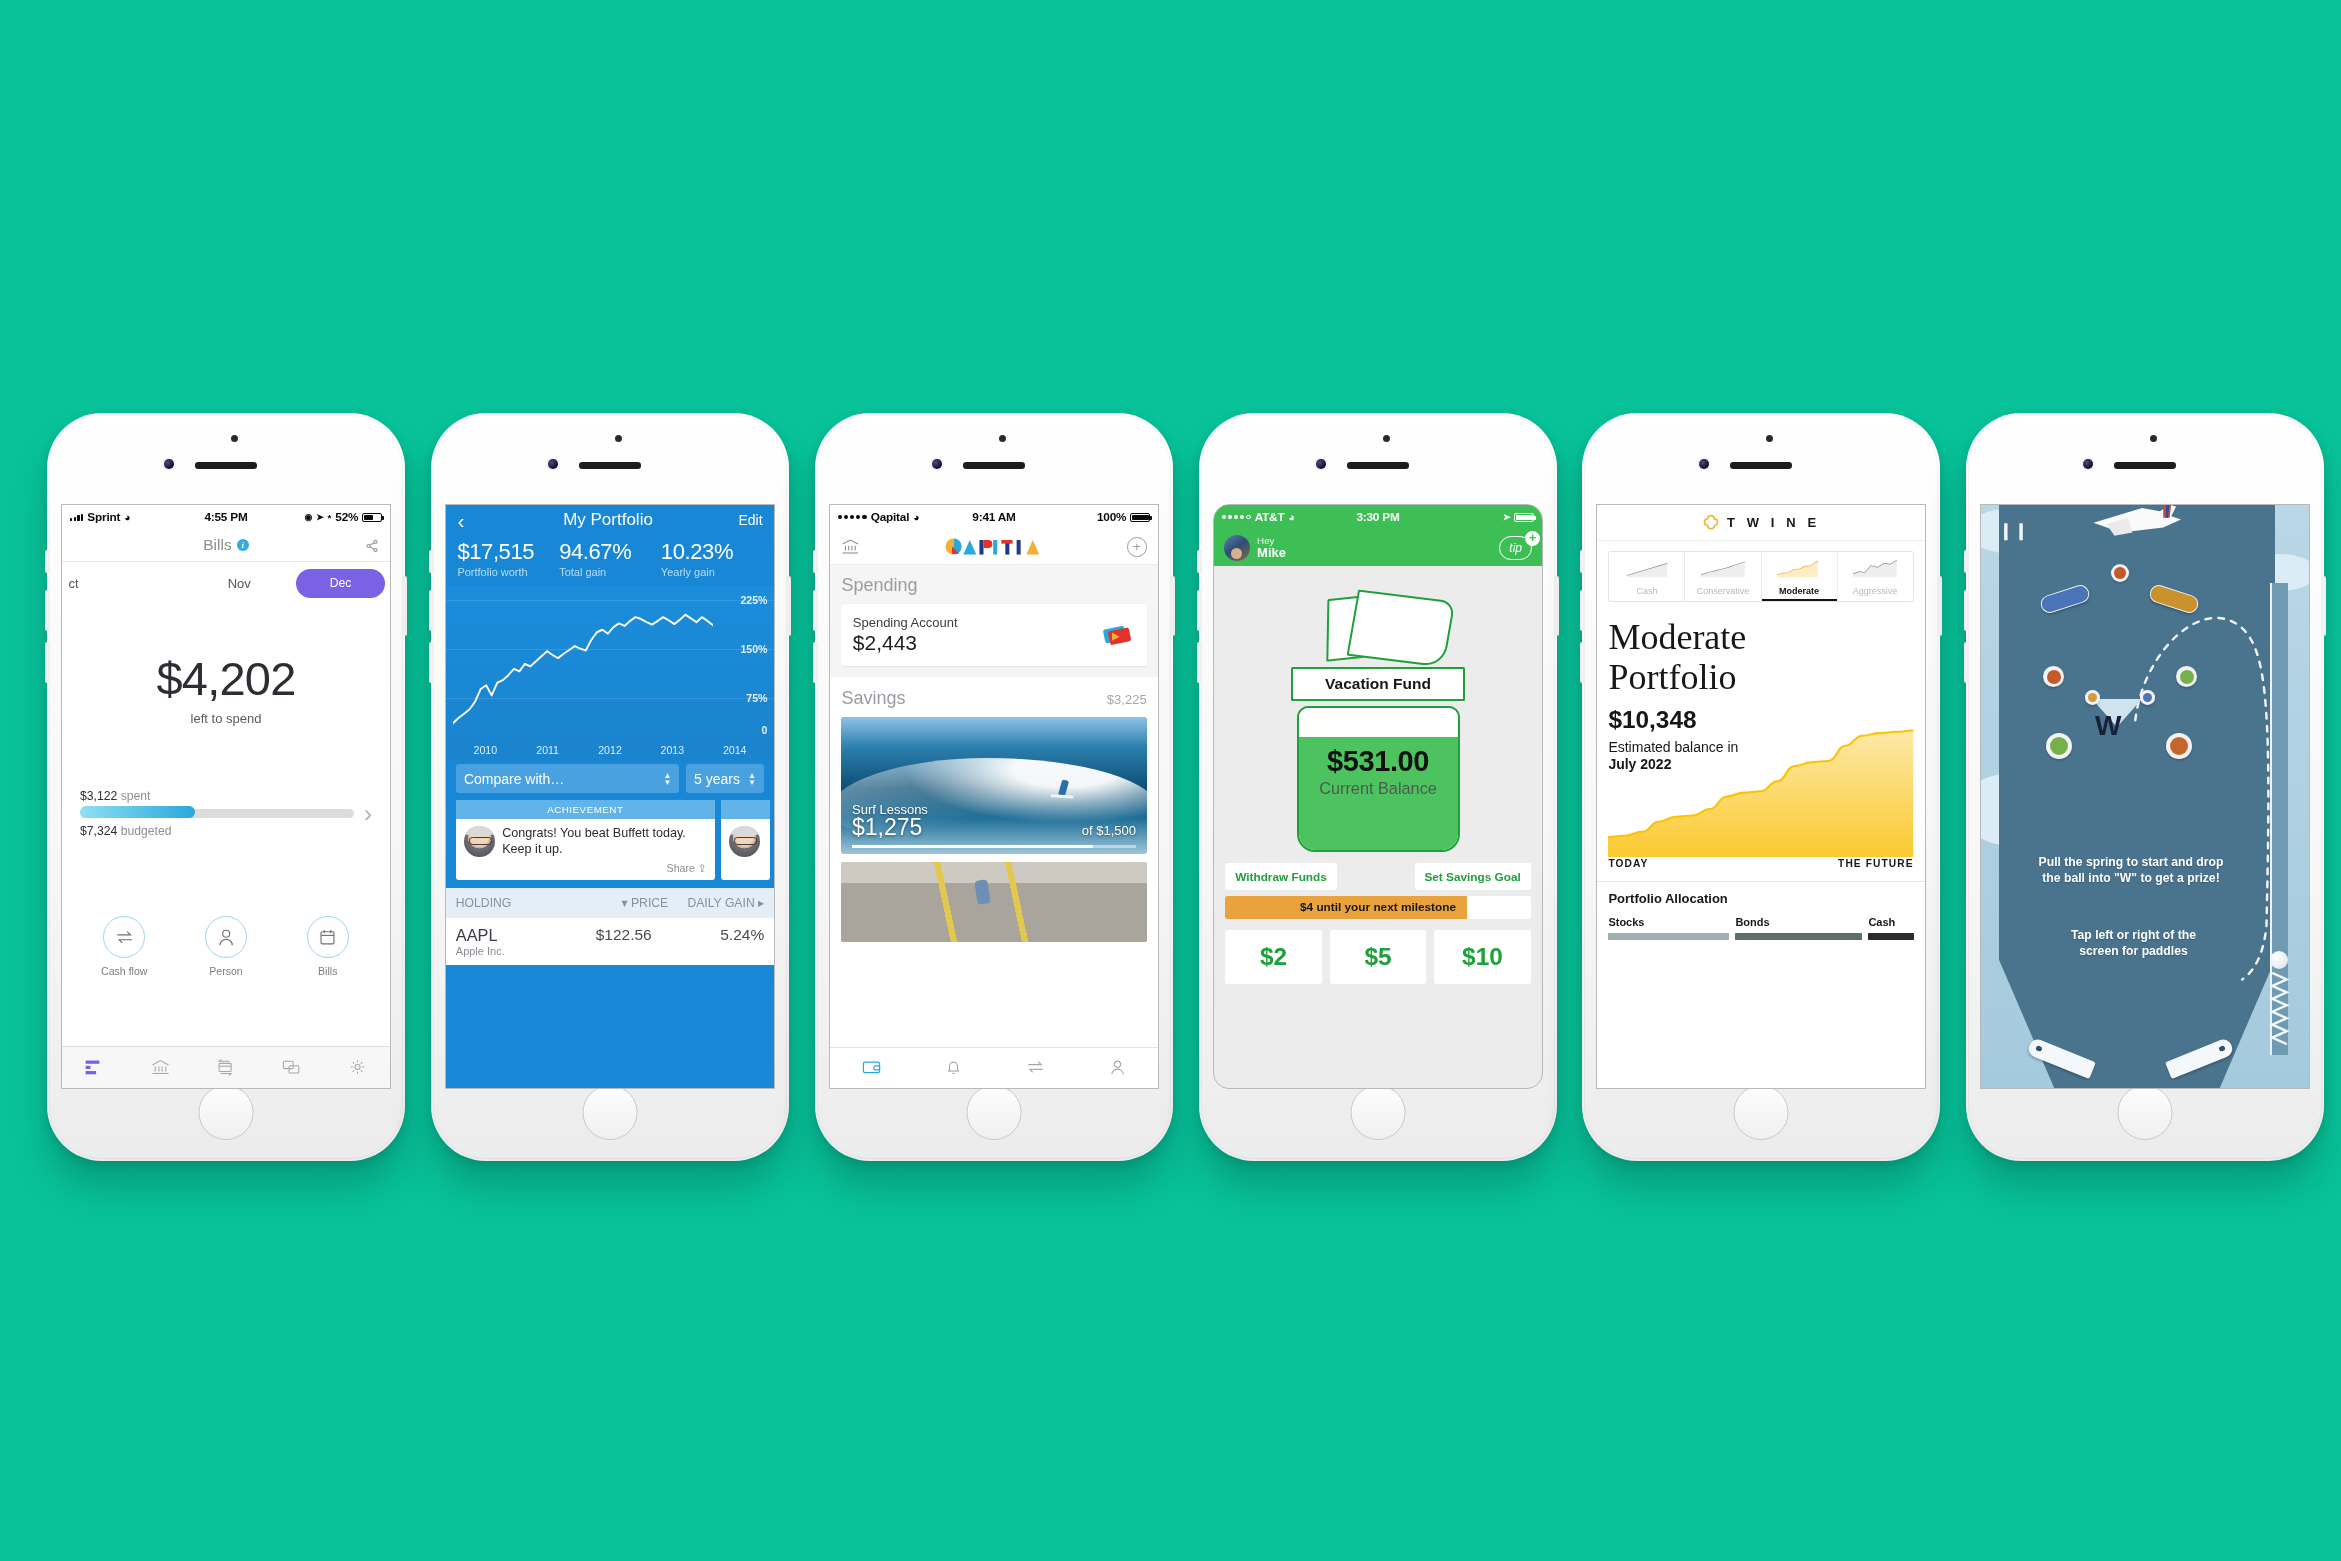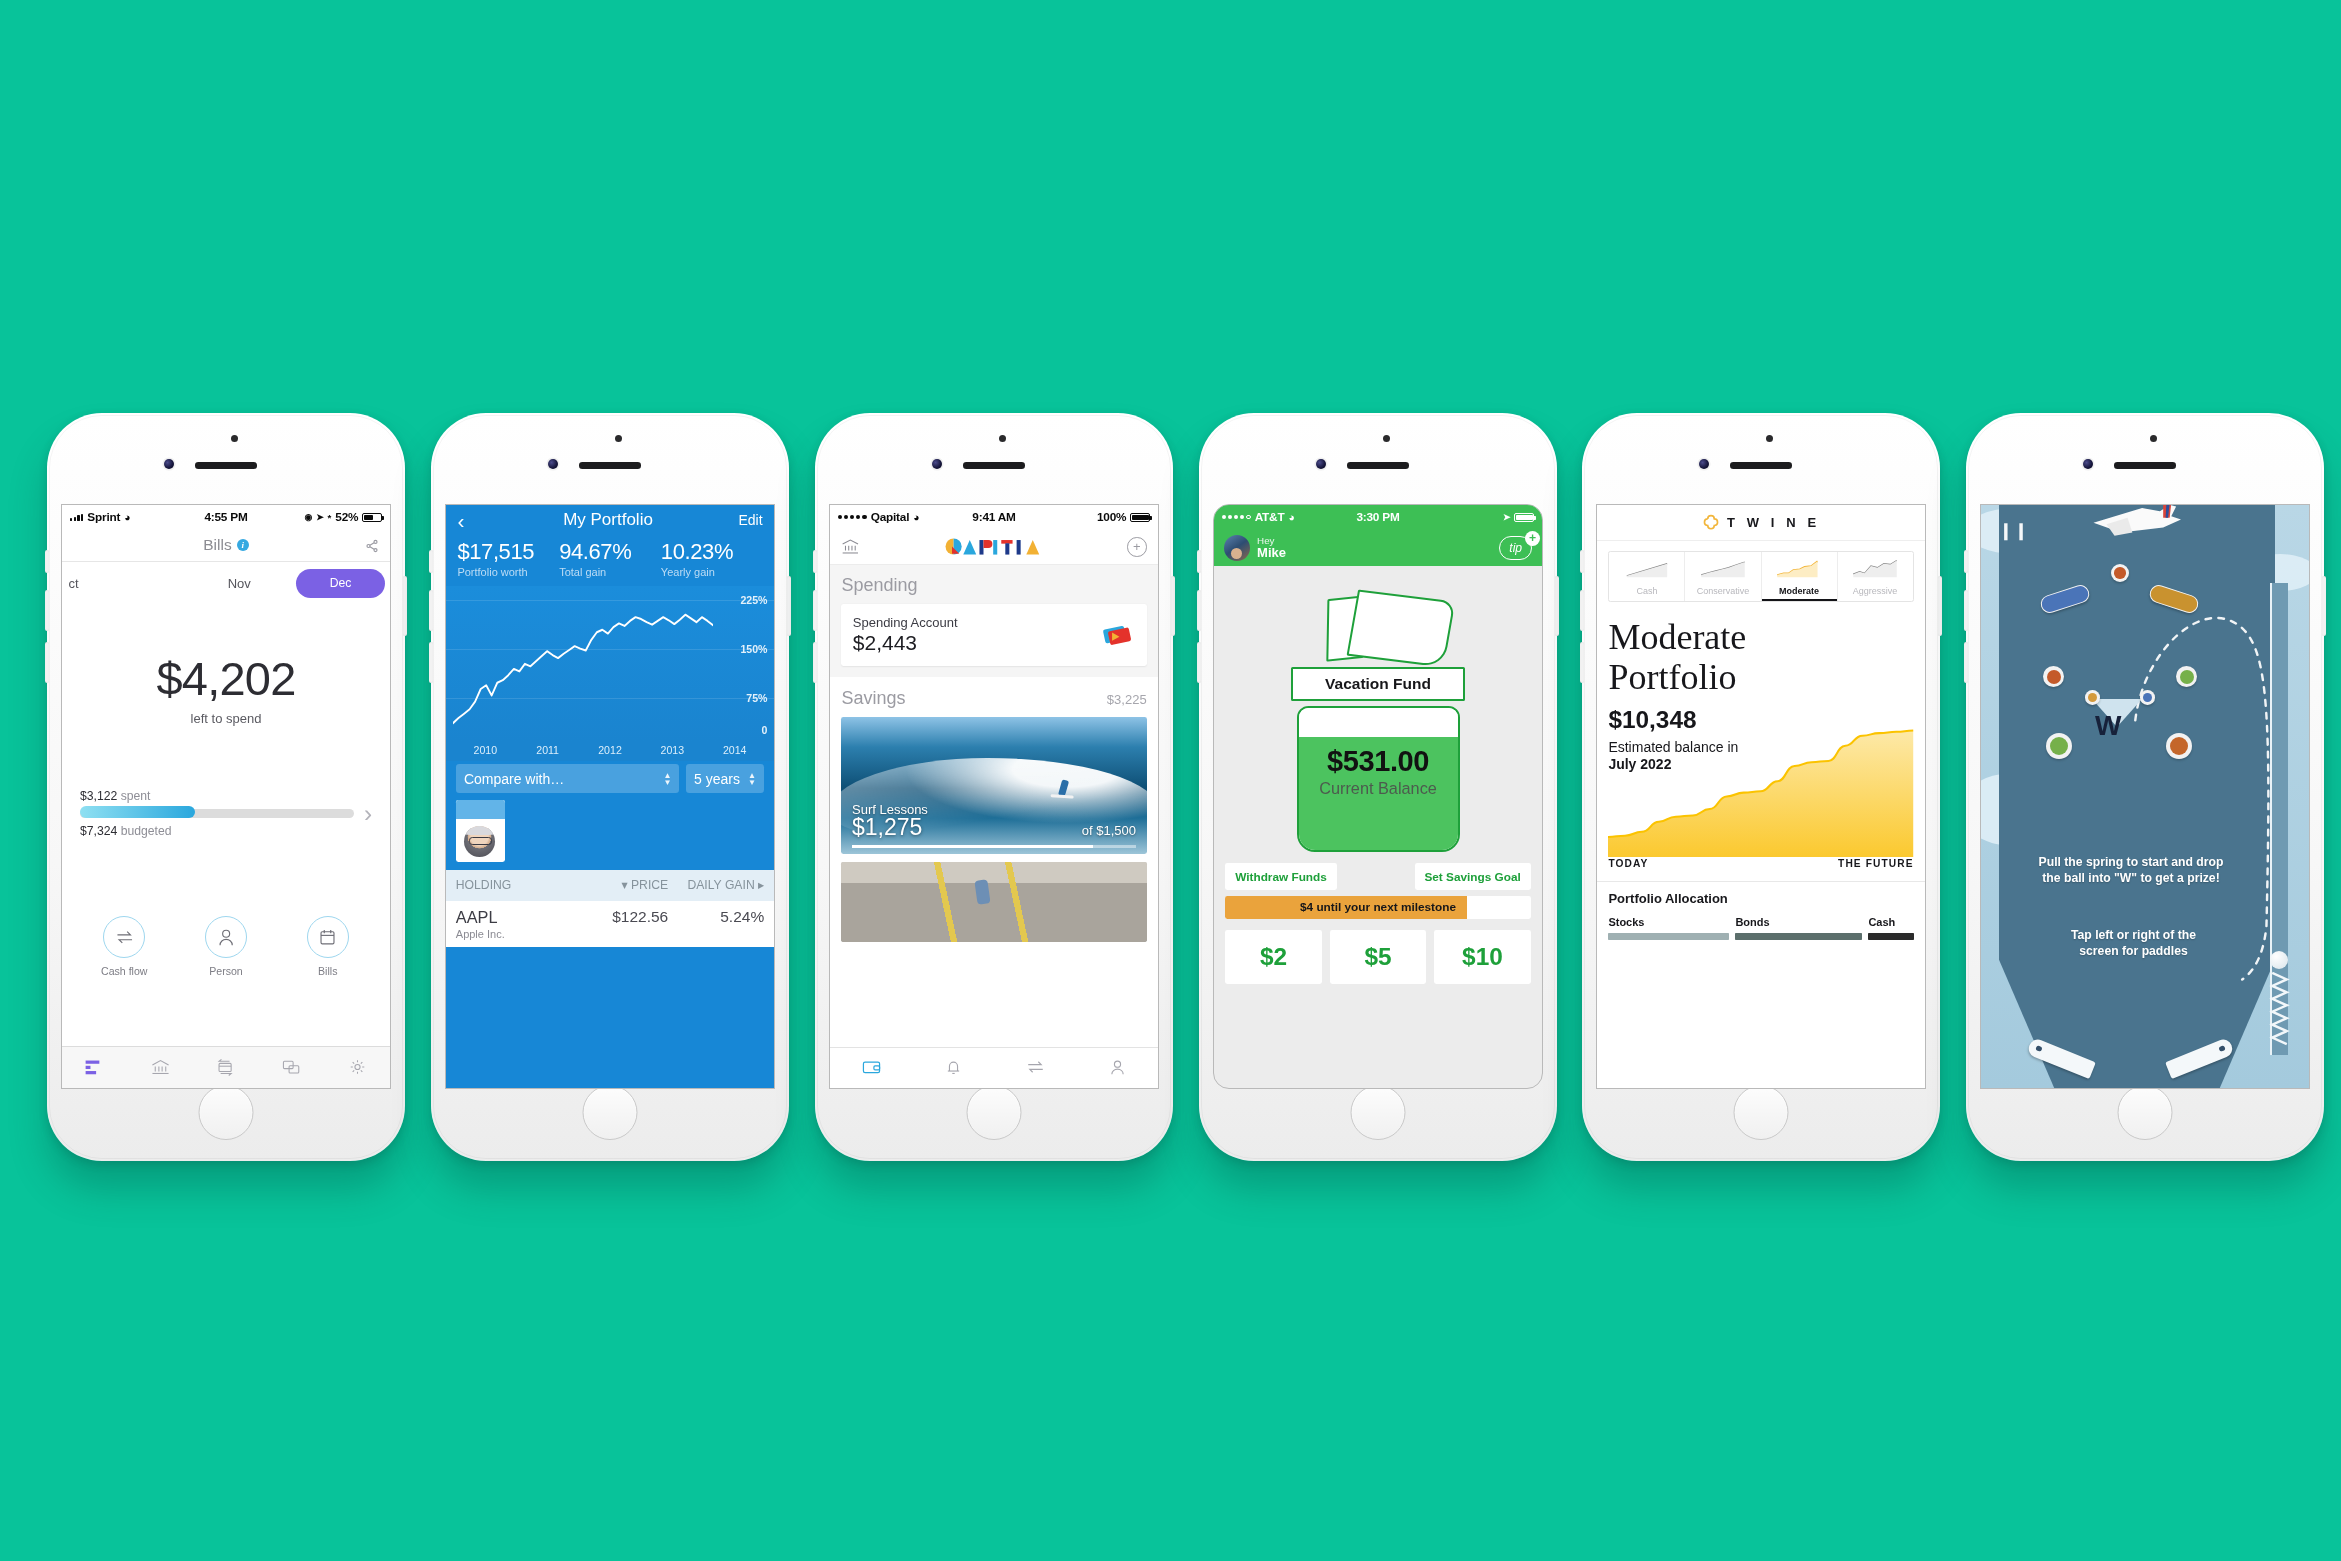--- a/index.html
+++ b/index.html
@@ -135,21 +135,21 @@
   .p2 .ava{width:31px;height:31px;border-radius:50%;flex:0 0 31px;background:radial-gradient(circle at 50% 34%,#f0d5bd 0 34%,#cfa887 46%,#6d6d74 47%,#4a4a52 100%);position:relative;overflow:hidden;}
   .p2 .ava::before{content:"";position:absolute;left:4.9px;top:10.6px;width:21px;height:6.5px;border:1.1px solid #3b3b44;border-radius:3.3px;}
   .p2 .ava::after{content:"";position:absolute;left:0;right:0;top:0;height:9px;background:#d9d9dd;border-radius:15.5px 15.5px 40% 40%;}
   .p2 .msg{font-size:12.6px;color:#2b2b30;line-height:1.22;}
   .p2 .share{text-align:right;font-size:10.6px;color:#8d8d95;padding:0 8.1px 5.7px;}
   .p2 .holdhdr{background:#e3eef6;display:flex;align-items:center;padding:8.1px 9.8px;color:#86939c;font-size:12.2px;}
   .p2 .holdhdr .c1{flex:1;} .p2 .holdhdr .c2{width:89px;text-align:right;} .p2 .holdhdr .c3{width:96px;text-align:right;}
   .p2 .holdrow{background:#fff;display:flex;align-items:flex-start;padding:7.3px 9.8px;}
   .p2 .sym{font-size:16.3px;color:#3c3c44;}
   .p2 .comp{font-size:11px;color:#8b8b93;margin-top:0.8px;}
-  .p2 .prc{width:89px;text-align:right;font-size:15.5px;color:#4a4a52;}
+  .p2 .prc{width:89px;text-align:center;font-size:15.5px;color:#4a4a52;}
   .p2 .gain{width:96px;text-align:right;font-size:15.5px;color:#4a4a52;}
 
   
   .p3 .navbar{height:36px;display:flex;align-items:center;justify-content:space-between;padding:0 11.4px;background:#fff;border-bottom:0.8px solid #ececec;}
   .p3 .logo{display:flex;align-items:center;gap:0.8px;font-weight:bold;font-size:18px;letter-spacing:0.8px;}
   .p3 .sec{background:#f5f5f5;padding:9.8px 11.4px 11.4px;}
   .p3 .sec-h{font-size:18px;color:#9b9ba2;}
   .p3 .acct{background:#fff;border-radius:2.4px;margin-top:8.1px;padding:10.6px 11.4px;display:flex;align-items:center;justify-content:space-between;box-shadow:0 0.8px 1.6px rgba(0,0,0,.07);}
   .p3 .acct .nm{font-size:13px;color:#3c3c44;}
   .p3 .acct .am{font-size:21px;color:#1d1d22;margin-top:1.6px;}
@@ -461,20 +461,31 @@
           <span>Compare with…</span>
           <span class="stepper">▲<br>▼</span>
         </div>
         <div class="sel">
           <span>5 years</span>
           <span class="stepper" style="margin-left:8.1px;">▲<br>▼</span>
         </div>
       </div>
 
       <div class="cards">
+        <div class="card">
+          <div class="card-h">ACHIEVEMENT</div>
+          <div class="card-b">
+            <div class="ava"></div>
+            <div class="msg">Congrats! You beat Buffett today. Keep it up.</div>
+          </div>
+          <div class="share">
+            <span>Share</span>
+            <span> ⇪</span>
+          </div>
+        </div>
         <div class="card part">
           <div class="card-h">&nbsp;</div>
           <div class="card-b">
               <div class="ava"></div>
             </div>
         </div>
       </div>
 
       <div class="holdhdr">
         <div class="c1">HOLDING</div>

